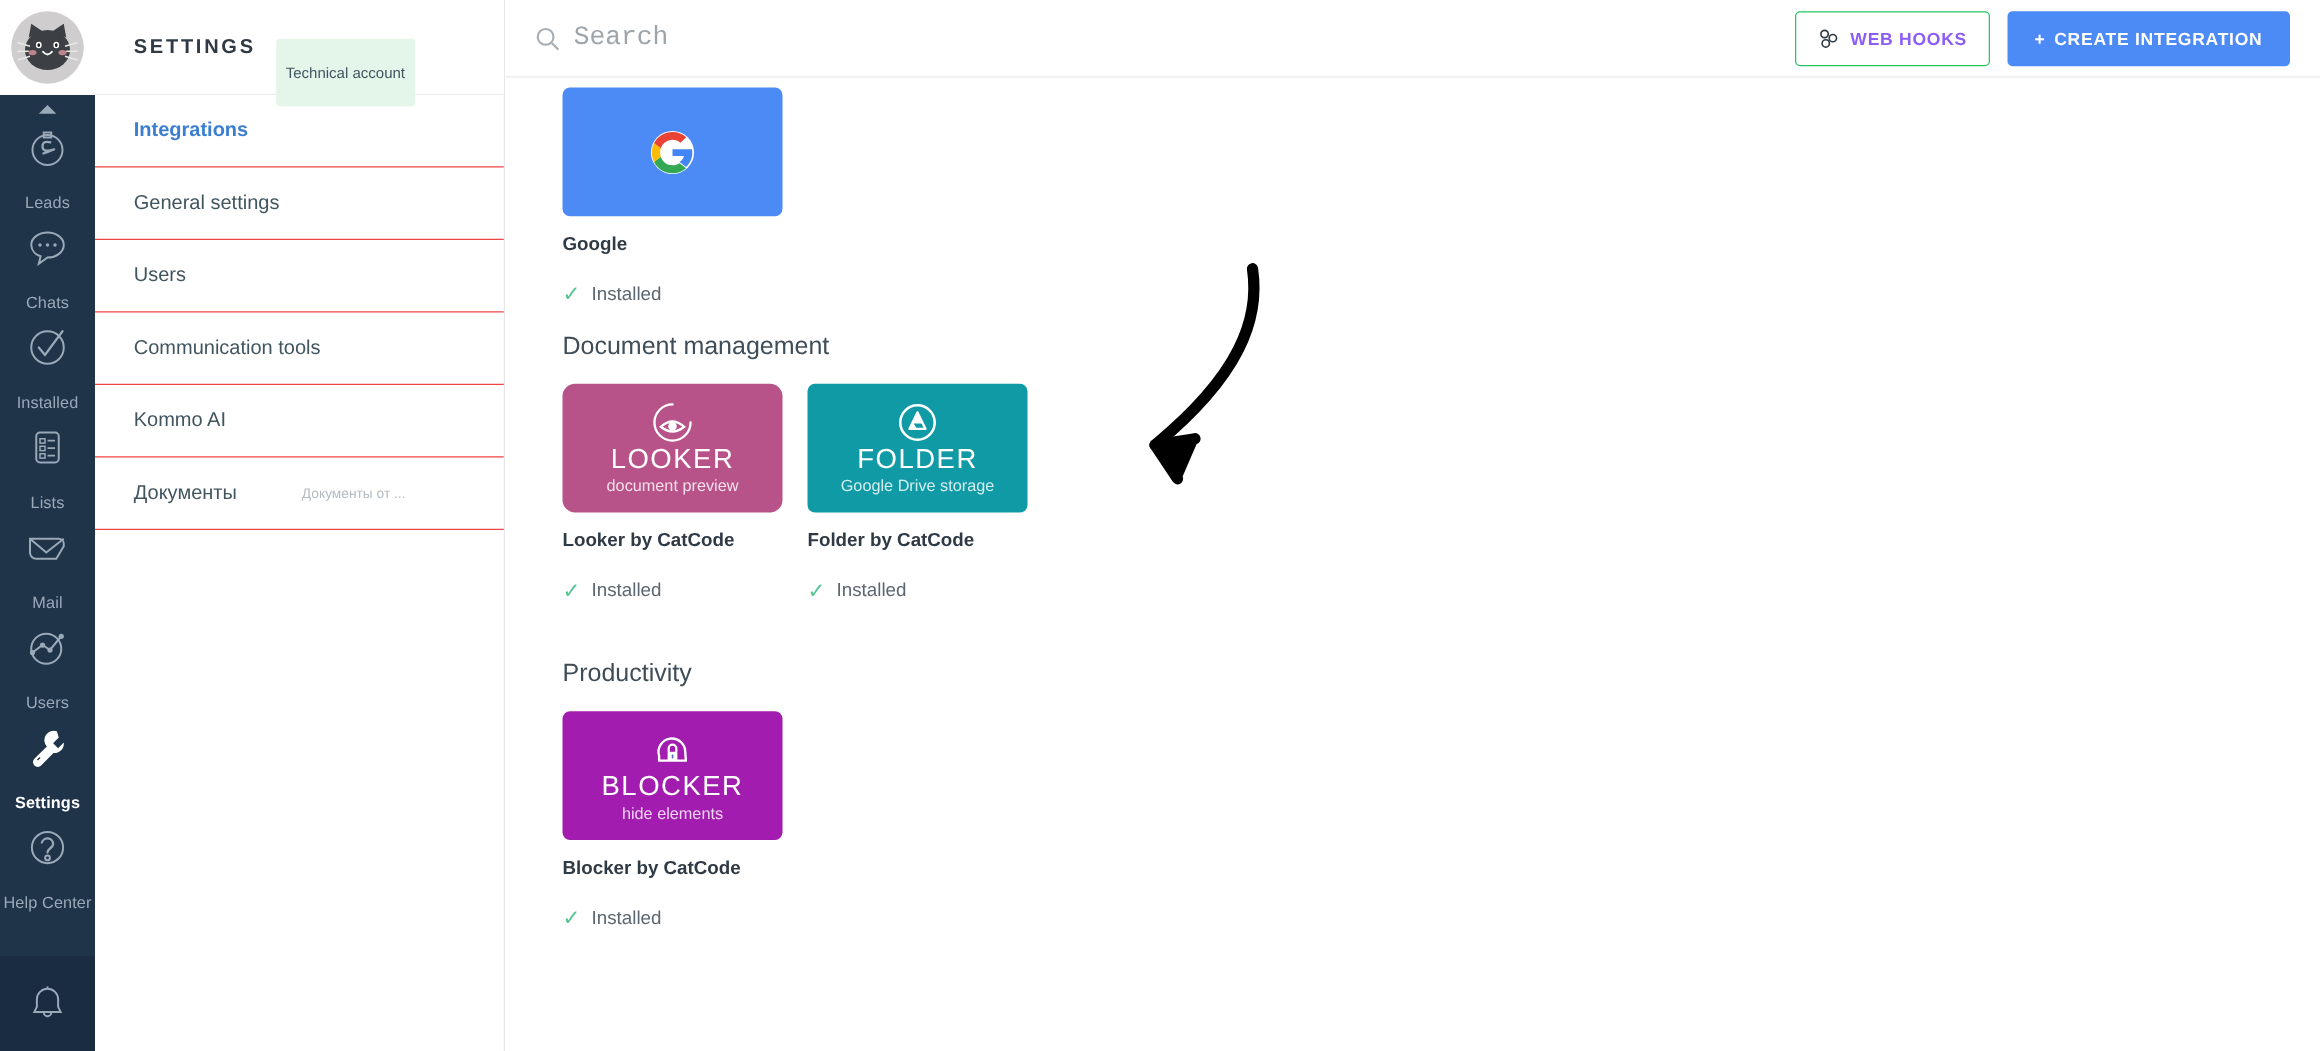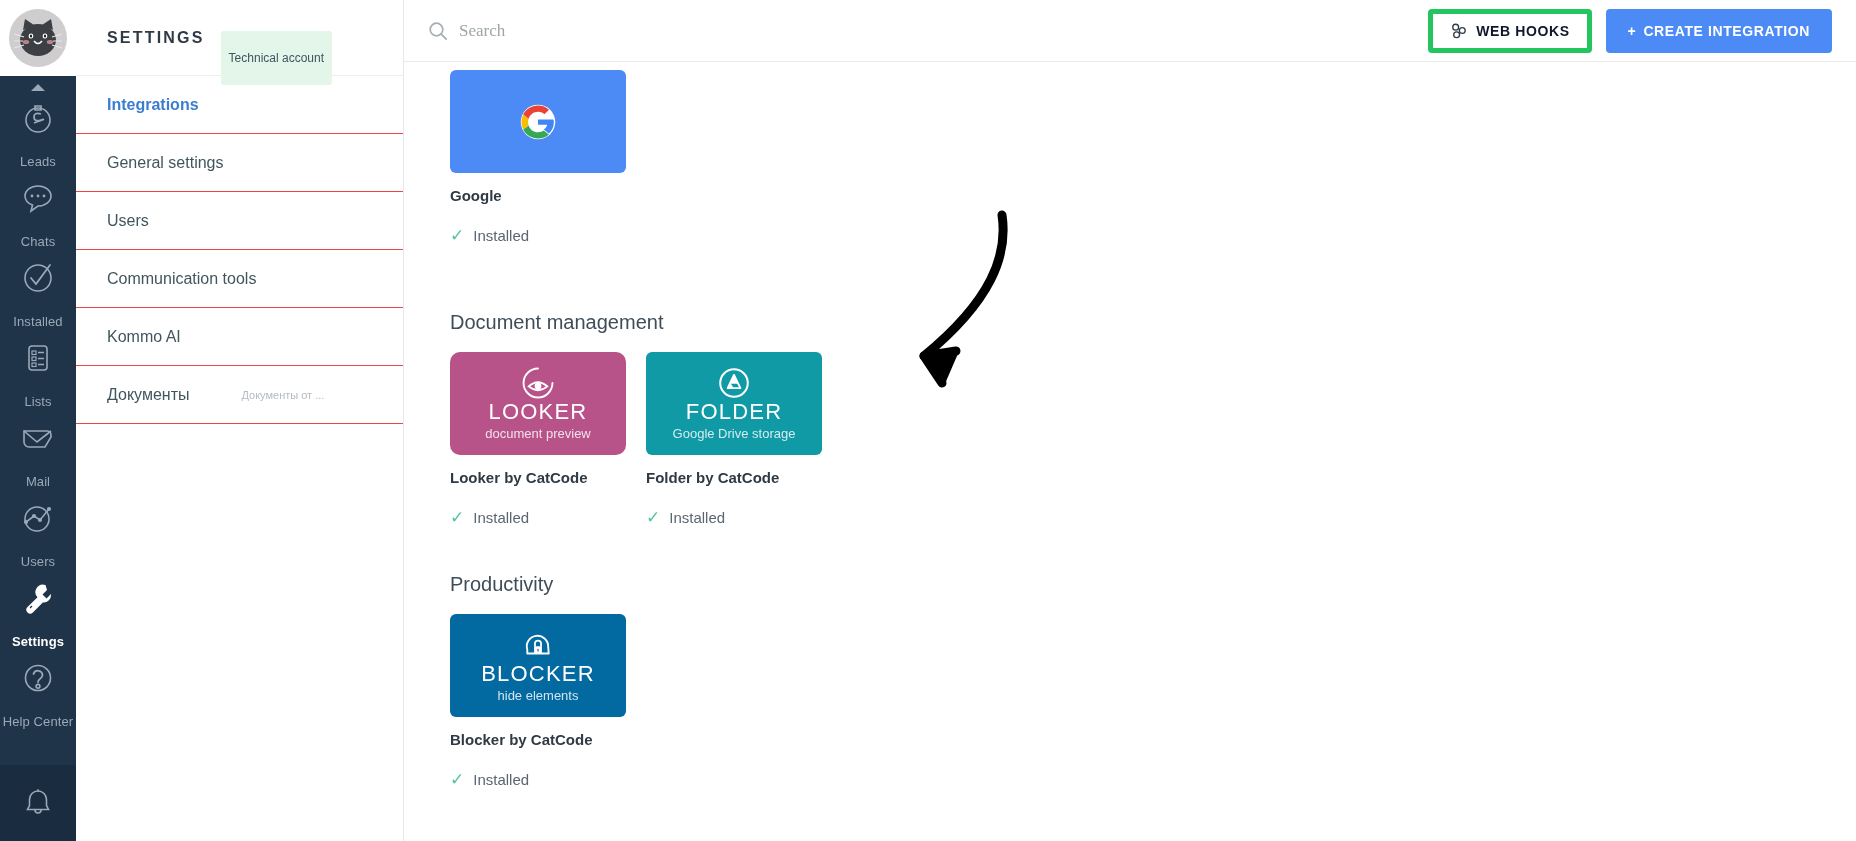--- a/index.html
+++ b/index.html
@@ -72,30 +72,30 @@
   }
 
   
   .main { flex: 1 1 auto; height: 841px; position: relative; background: #fff; }
   .topbar {
     height: 62px; display: flex; align-items: center;
     border-bottom: 1px solid #eaeaea; background: #fff; position: relative;
   }
   .search-wrap { display: flex; align-items: center; gap: 11px; padding-left: 24px; flex: 1 1 auto; }
   .search-input {
-    border: 0; outline: 0; font-size: 17px; color: #8d9499;
-    font-family: Liberation Serif, serif; background: transparent; width: 420px;
+    border: 0; outline: 0; font-size: 21px; color: #8d9499;
+    font-family: Liberation Mono, monospace; background: transparent; width: 420px;
   }
   .search-input::placeholder { color: #9ea5aa; }
   .topbar-actions { display: flex; align-items: center; gap: 14px; padding-right: 24px; }
   .btn-webhooks {
     display: flex; align-items: center; gap: 9px;
-    border: 5px solid #22c55e; border-radius: 4px; background: #fff;
+    border: 1px solid #22c55e; border-radius: 4px; background: #fff;
     height: 44px; padding: 0 17px; cursor: pointer;
-    font-size: 14px; font-weight: bold; letter-spacing: .6px; color: #0f172a;
+    font-size: 14px; font-weight: bold; letter-spacing: .6px; color: #8b5cf6;
     font-family: "Liberation Sans", sans-serif;
   }
   .btn-create {
     display: flex; align-items: center; gap: 7px;
     border: 0; border-radius: 4px; background: #4c8bf5; color: #fff;
     height: 44px; padding: 0 22px; cursor: pointer;
     font-size: 14px; font-weight: bold; letter-spacing: .6px;
     font-family: "Liberation Sans", sans-serif;
   }
 
@@ -318,21 +318,21 @@
             </div>
             <div class="card-label">Google</div>
             <div class="card-status">
               <span class="check">✓</span>
               <span>Installed</span>
             </div>
           </div>
         </div>
       </div>
 
-      <div class="section" style="margin-top:67px;">
+      <div class="section" style="margin-top:22px;">
         <h2 class="section-title">Document management</h2>
         <div class="cards">
 
           <div class="card">
             <div class="card-tile" style="background:#b8538a;border-radius:10px;">
               <svg width="34" height="34" viewBox="0 0 40 40">
                 <path d="M20 3 a17 17 0 1 0 17 17" fill="none" stroke="#fff" stroke-width="2.2" stroke-linecap="round"></path>
                 <path d="M9 24 q11-10 22 0 q-11 9 -22 0 z" fill="none" stroke="#fff" stroke-width="2.2"></path>
                 <circle cx="20" cy="23.6" r="4" fill="#fff"></circle>
               </svg>
@@ -364,21 +364,21 @@
             </div>
           </div>
 
         </div>
       </div>
 
       <div class="section" style="margin-top:47px;">
         <h2 class="section-title">Productivity</h2>
         <div class="cards">
           <div class="card">
-            <div class="card-tile" style="background:#0369a1;">
+            <div class="card-tile" style="background:#a21caf;">
               <svg width="34" height="34" viewBox="0 0 40 40">
                 <path d="M32 22 a12.6 12.6 0 1 0 -24.6 3.6 L7.4 30 h25.2 z" fill="none" stroke="#fff" stroke-width="2.2" stroke-linejoin="round"></path>
                 <path d="M16.4 22 v-3.5 a3.6 3.6 0 0 1 7.2 0 V22" fill="none" stroke="#fff" stroke-width="2.1"></path>
                 <rect x="15.4" y="21.6" width="9.2" height="8.4" rx="1.4" fill="#fff"></rect>
                 <rect x="19.3" y="24.3" width="1.5" height="3.6" rx=".7" fill="#5a66b8"></rect>
               </svg>
               <div class="tile-name">BLOCKER</div>
               <div class="tile-sub">hide elements</div>
             </div>
             <div class="card-label">Blocker by CatCode</div>

